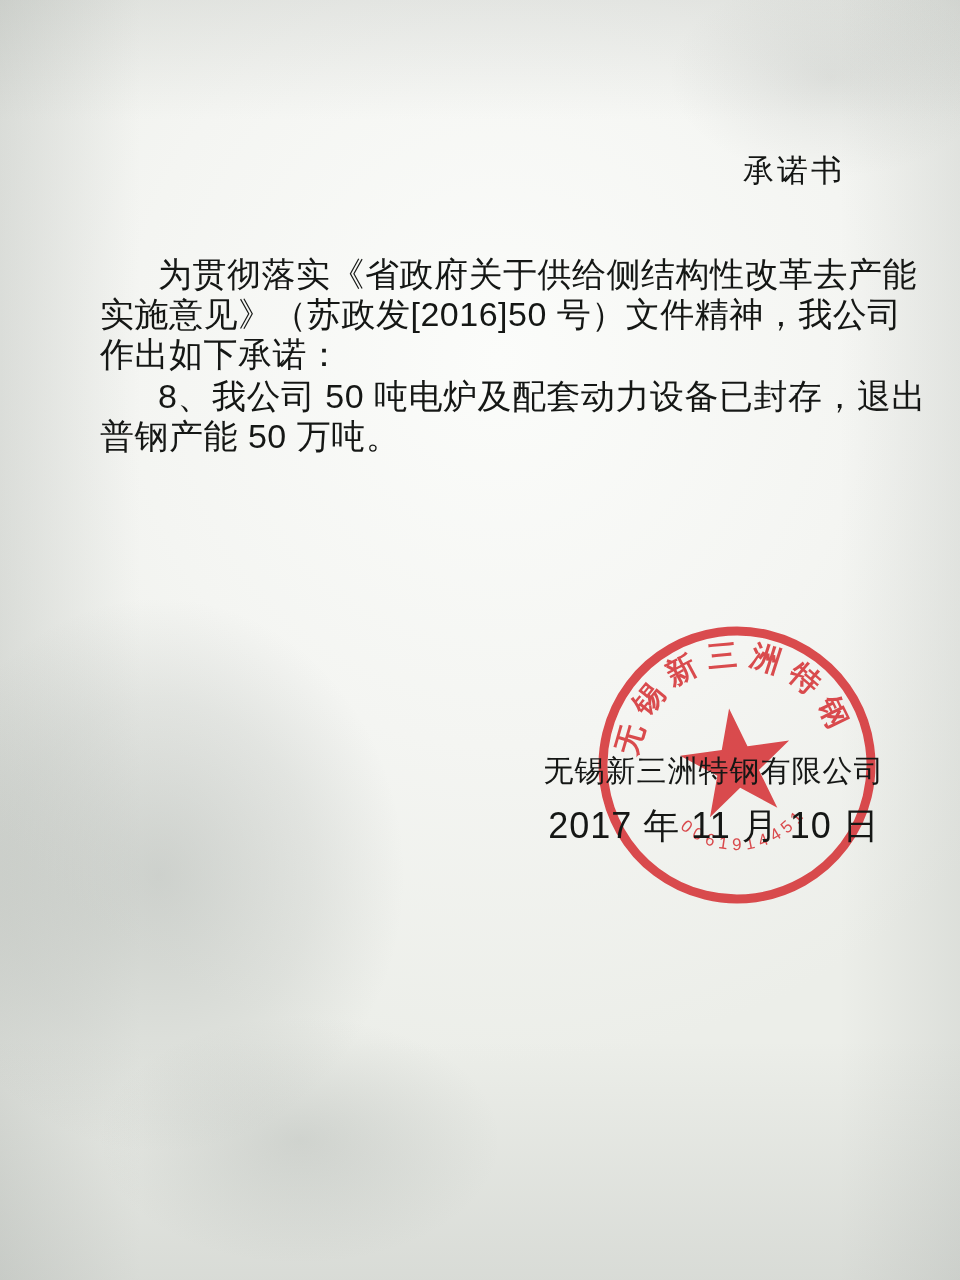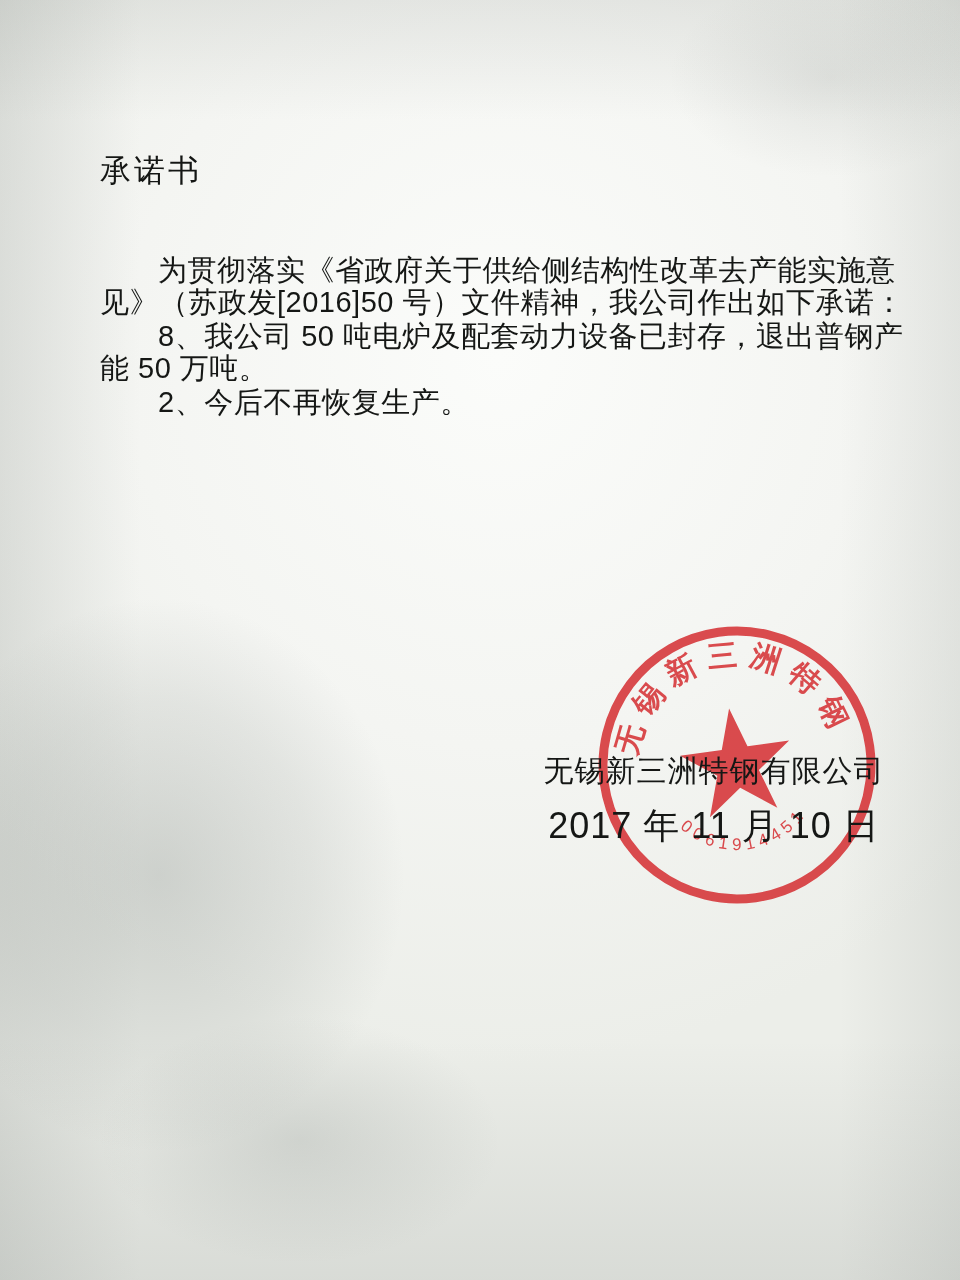--- a/index.html
+++ b/index.html
@@ -75,32 +75,32 @@
   
   .doc {
     position: absolute;
     left: 100px;
     top: 150px;
     width: 830px;
     color: #1a1c1a;
   }
 
   .doc-title {
-    text-align: left;
+    text-align: right;
     font-size: 31px;
     letter-spacing: 3px;
     margin: 0 0 62px 0;
     padding-right: 85px;
     font-weight: 500;
     color: #141614;
   }
 
   .para {
-    font-size: 29px;
-    line-height: 32px;
+    font-size: 34px;
+    line-height: 40px;
     letter-spacing: 0.5px;
     margin: 0 0 2px 0;
     color: #151715;
     white-space: pre-wrap;
   }
   .indent {
     text-indent: 58px;
   }
 
   
@@ -149,21 +149,20 @@
   <div class="shade-bottom"></div>
   <div class="shadow-topright"></div>
   <div class="shadow-blob"></div>
   <div class="shadow-blob2"></div>
 
   <div class="doc">
     <h1 class="doc-title">承诺书</h1>
 
     <p class="para indent">为贯彻落实《省政府关于供给侧结构性改革去产能实施意见》（苏政发[2016]50 号）文件精神，我公司作出如下承诺：</p>
     <p class="para indent">8、我公司 50 吨电炉及配套动力设备已封存，退出普钢产能 50 万吨。</p>
-    <p class="para indent">2、今后不再恢复生产。</p>
   </div>
 
   <div class="seal">
     <svg viewBox="0 0 290 290" width="290" height="290" xmlns="http://www.w3.org/2000/svg">
       <defs>
         <path id="sealArc" d="M 45,145 A 100,100 0 1 1 245,145"></path>
         <path id="sealArcBottom" d="M 60,145 A 85,85 0 0 0 230,145"></path>
       </defs>
       <circle cx="145" cy="145" r="134" fill="none" stroke="#d4262a" stroke-width="9"></circle>
       <polygon fill="#d4262a" points="145,88 158,128 200,128 166,153 179,193 145,168 111,193 124,153 90,128 132,128"></polygon>

